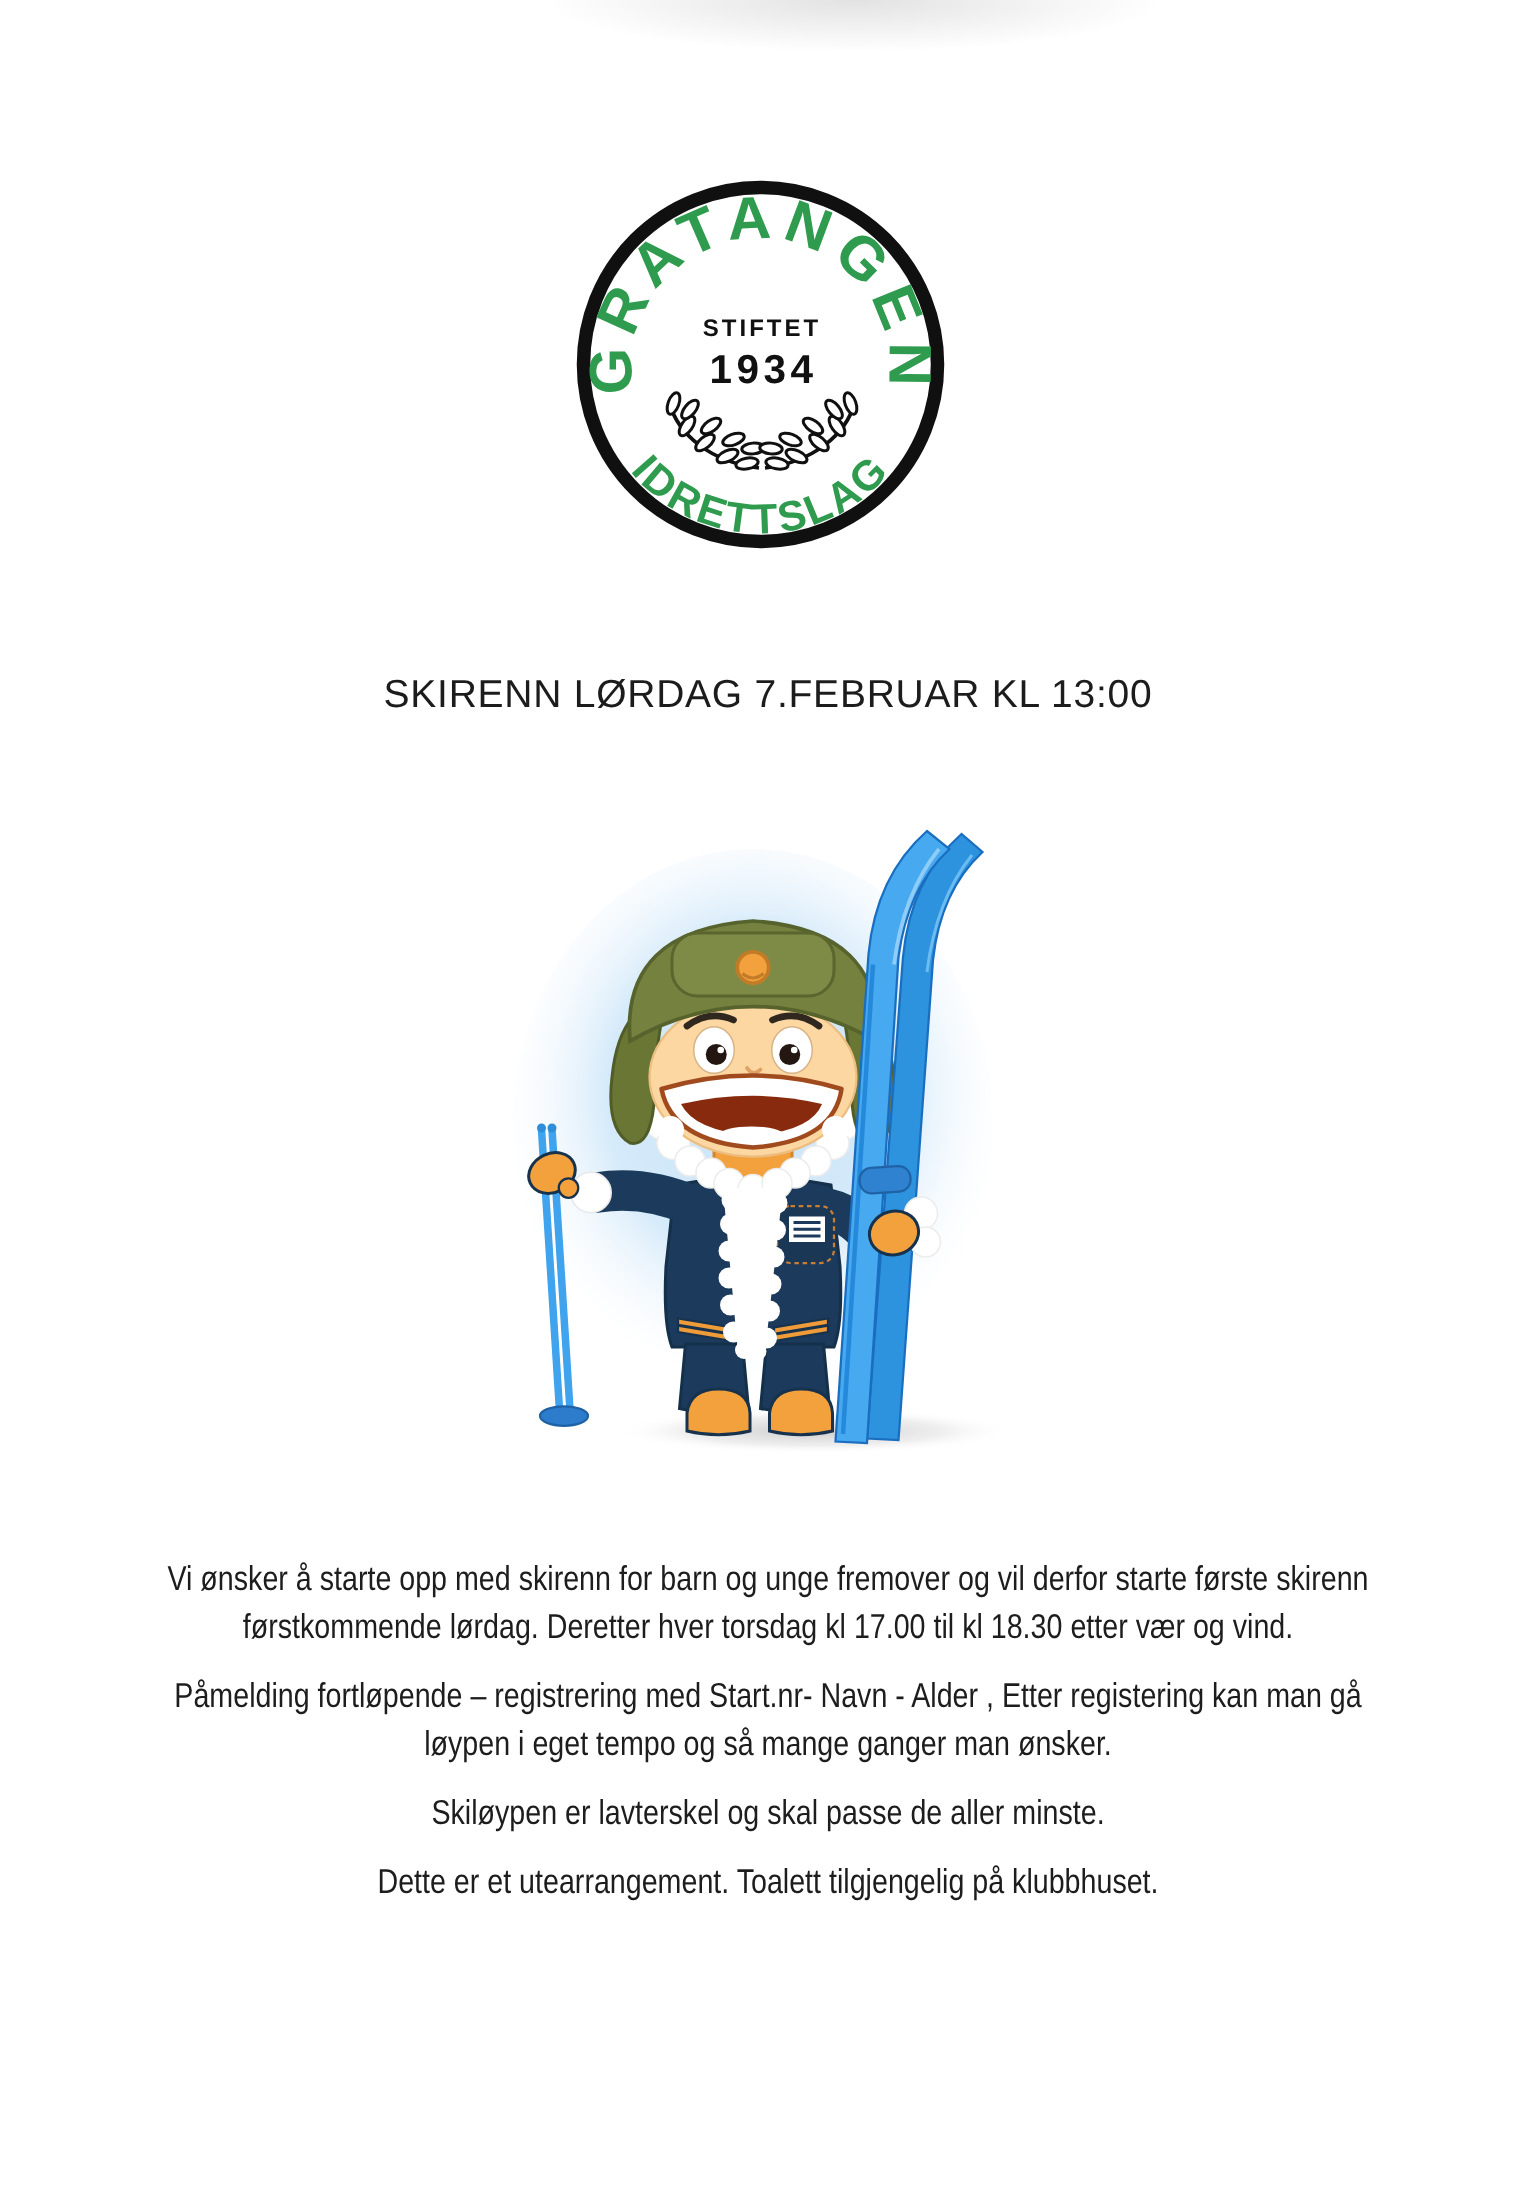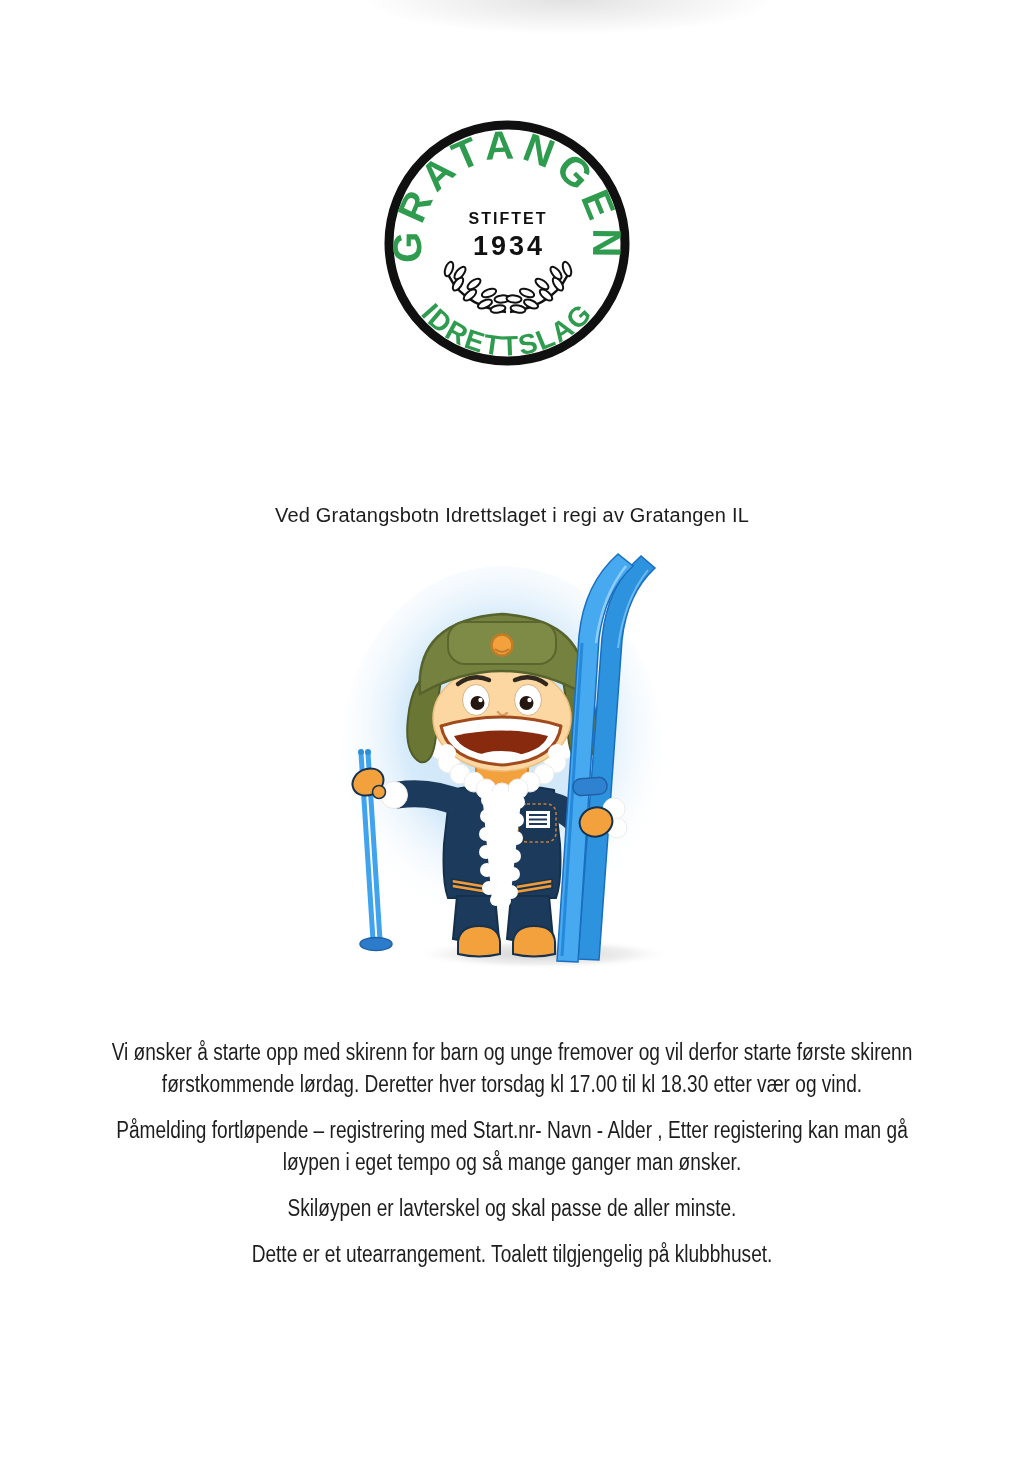--- a/index.html
+++ b/index.html
@@ -76,21 +76,21 @@
           <ellipse cx="120" cy="181" rx="7.5" ry="3.6" stroke-width="2" transform="rotate(-5 120 181)"></ellipse>
         </g>
         <use href="#branchL" transform="translate(252,0) scale(-1,1)"></use>
       </g>
       <text font-size="28" font-weight="bold" letter-spacing="2" class="logo-green">
         <textPath href="#arcBottom" startOffset="50%" text-anchor="middle">IDRETTSLAG</textPath>
       </text>
     </svg>
   </div>
 
-  <p class="subtitle">Ved Gratangsbotn Idrettslaget i regi av Gratangen IL</p>
+  <h1 class="title">SKIRENN LØRDAG 7.FEBRUAR KL 13:00</h1>
 
   <div class="mascot" aria-label="Smilende tegneseriefigur i vinterklær som holder blå ski og skistaver">
     <svg viewBox="0 0 360 432" width="360" height="432">
       <defs>
         <radialGradient id="glowG" cx="50%" cy="45%" r="55%">
           <stop offset="0%" stop-color="#c9e4f8"></stop>
           <stop offset="55%" stop-color="#d5eafa"></stop>
           <stop offset="100%" stop-color="#ffffff" stop-opacity="0"></stop>
         </radialGradient>
         <radialGradient id="shadowG" cx="50%" cy="50%" r="50%">

